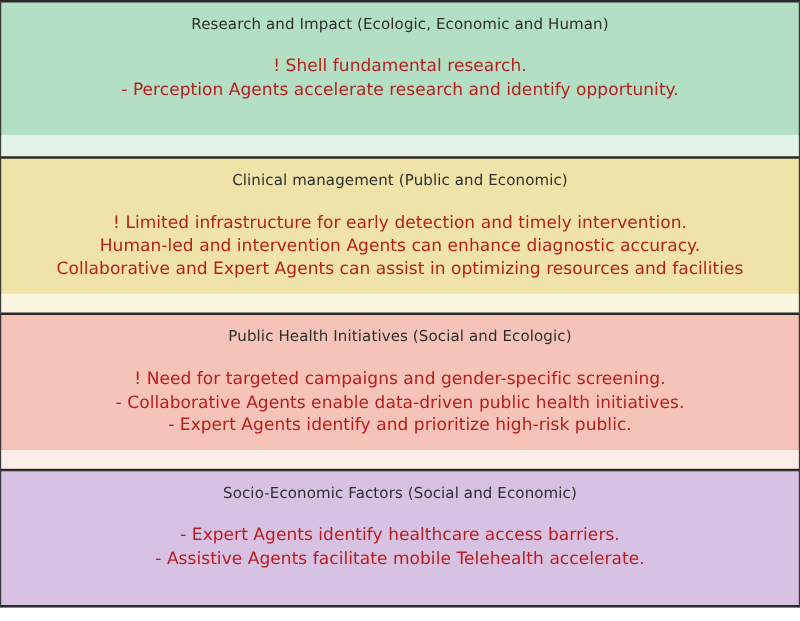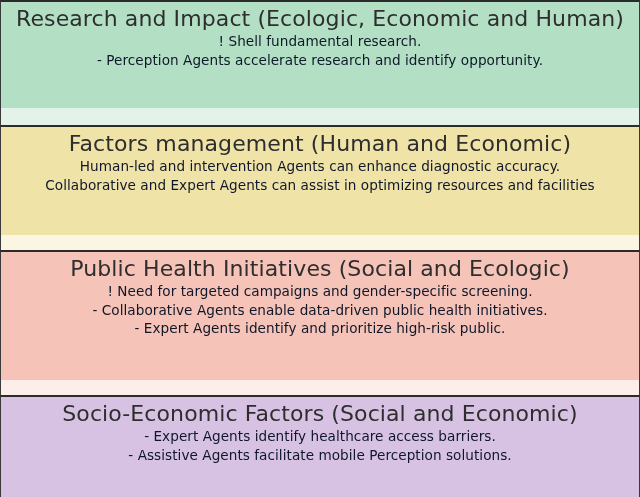--- a/index.html
+++ b/index.html
@@ -41,44 +41,44 @@
     padding-top: 6px;
   }
   .panel-tint {
     position: absolute;
     left: 0;
     right: 0;
     bottom: 0;
     z-index: 1;
   }
   .panel-title {
-    font-size: 22px;
+    font-size: 12px;
     line-height: 22px;
     color: #2e2e2e;
     text-align: center;
     letter-spacing: 0.1px;
     white-space: nowrap;
   }
   .panel-lines {
-    margin-top: 2px;
+    margin-top: 14px;
     text-align: center;
-    color: #0f172a;
+    color: #b91c1c;
     font-size: 13.6px;
     line-height: 18.5px;
     letter-spacing: 0.05px;
     white-space: nowrap;
   }
   .panel-line {
     display: block;
   }
 
   
   .p0 { height: 127px; }
   .p1 { height: 127px; }
-  .p2 { height: 147px; }
+  .p2 { height: 127px; }
   .p3 { height: 111px; }
 
   .p0 .panel-tint { height: 17px; }
   .p1 .panel-tint { height: 15px; }
   .p2 .panel-tint { height: 15px; }
   .p3 .panel-tint { height: 0px; }
 </style>
 </head>
 <body>
 
@@ -91,22 +91,23 @@
       <div class="panel-lines">
         <span class="panel-line">! Shell fundamental research.</span>
         <span class="panel-line">- Perception Agents accelerate research and identify opportunity.</span>
       </div>
     </div>
   </section>
 
   <section class="panel p1" style="background: rgb(240, 227, 168);">
     <div class="panel-tint" style="background: rgb(250, 246, 225);"></div>
     <div class="panel-body">
-      <div class="panel-title">Factors management (Human and Economic)</div>
+      <div class="panel-title">Clinical management (Public and Economic)</div>
       <div class="panel-lines">
+        <span class="panel-line">! Limited infrastructure for early detection and timely intervention.</span>
         <span class="panel-line">Human-led and intervention Agents can enhance diagnostic accuracy.</span>
         <span class="panel-line">Collaborative and Expert Agents can assist in optimizing resources and facilities</span>
       </div>
     </div>
   </section>
 
   <section class="panel p2" style="background: rgb(245, 195, 183);">
     <div class="panel-tint" style="background: rgb(253, 238, 234);"></div>
     <div class="panel-body">
       <div class="panel-title">Public Health Initiatives (Social and Ecologic)</div>
@@ -117,18 +118,18 @@
       </div>
     </div>
   </section>
 
   <section class="panel p3" style="background: rgb(216, 194, 227);">
     <div class="panel-tint" style="background: rgb(239, 229, 244);"></div>
     <div class="panel-body">
       <div class="panel-title">Socio-Economic Factors (Social and Economic)</div>
       <div class="panel-lines">
         <span class="panel-line">- Expert Agents identify healthcare access barriers.</span>
-        <span class="panel-line">- Assistive Agents facilitate mobile Perception solutions.</span>
+        <span class="panel-line">- Assistive Agents facilitate mobile Telehealth accelerate.</span>
       </div>
     </div>
   </section>
 
 </div>
 
 </body></html>

